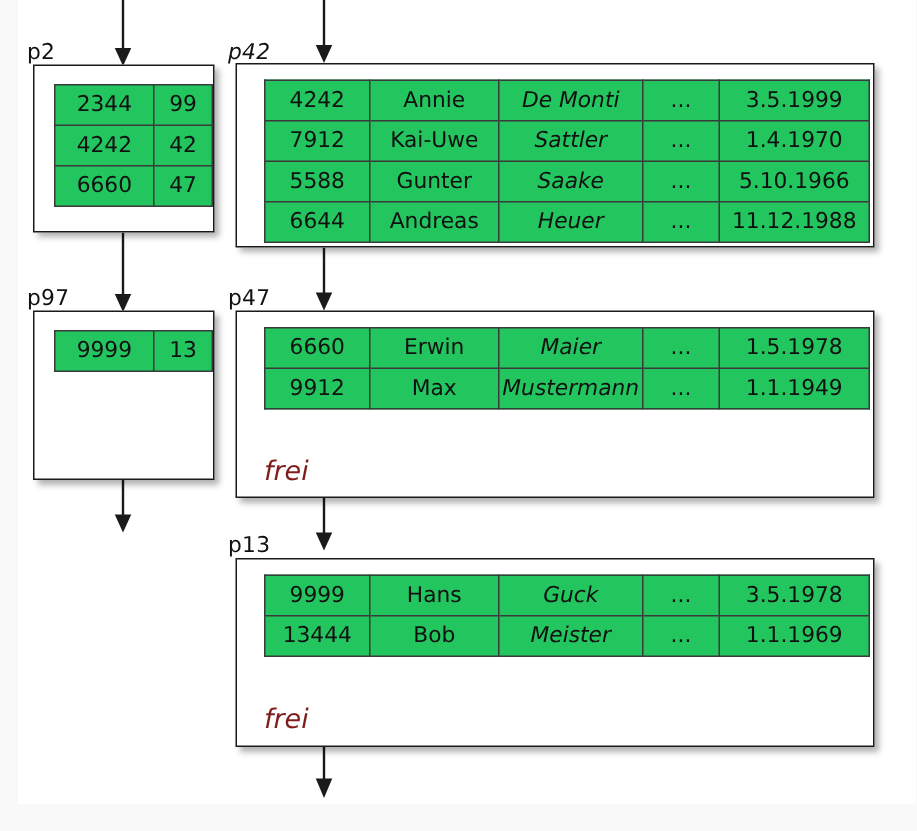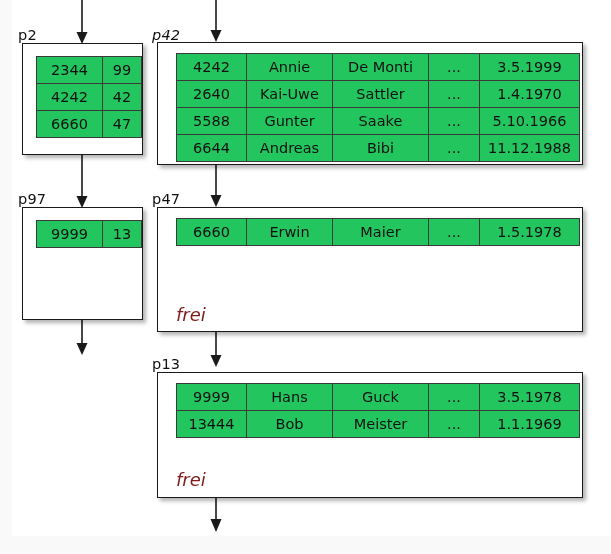--- a/index.html
+++ b/index.html
@@ -63,21 +63,21 @@
     white-space: nowrap;
   }
 
   
   .idx-key  { width: 74px; }
   .idx-ptr  { width: 44px; }
 
   
   .d-c0 { width: 69px; }
   .d-c1 { width: 85px; }
-  .d-c2 { width: 95px; }
+  .d-c2 { width: 95px; font-style: italic; }
   .d-c3 { width: 50px; }
   .d-c4 { width: 99px; }
 
   .frei {
     position: absolute;
     font-style: italic;
     font-size: 18px;
     color: #7f1d1d;
   }
 
@@ -179,55 +179,62 @@
     <table class="grid" style="left:18px; top:10px;">
       <tbody>
           <tr>
         <td class="d-c0">4242</td>
         <td class="d-c1">Annie</td>
         <td class="d-c2">De Monti</td>
         <td class="d-c3">...</td>
         <td class="d-c4">3.5.1999</td>
       </tr>
       <tr>
-        <td class="d-c0">2640</td>
+        <td class="d-c0">7912</td>
         <td class="d-c1">Kai-Uwe</td>
         <td class="d-c2">Sattler</td>
         <td class="d-c3">...</td>
         <td class="d-c4">1.4.1970</td>
       </tr>
       <tr>
         <td class="d-c0">5588</td>
         <td class="d-c1">Gunter</td>
         <td class="d-c2">Saake</td>
         <td class="d-c3">...</td>
         <td class="d-c4">5.10.1966</td>
       </tr>
       <tr>
         <td class="d-c0">6644</td>
         <td class="d-c1">Andreas</td>
-        <td class="d-c2">Bibi</td>
+        <td class="d-c2">Heuer</td>
         <td class="d-c3">...</td>
         <td class="d-c4">11.12.1988</td>
       </tr>
     </tbody>
       </table>
   </div>
 
   <div class="node-label" style="left:152px; top:191px;">p47</div>
   <div class="node" style="left:157px; top:207px; width:426px; height:125px;">
     <table class="grid" style="left:18px; top:10px;">
       <tbody>
           <tr>
         <td class="d-c0">6660</td>
         <td class="d-c1">Erwin</td>
         <td class="d-c2">Maier</td>
         <td class="d-c3">...</td>
         <td class="d-c4">1.5.1978</td>
       </tr>
+      <tr>
+        <td class="d-c0">9912</td>
+        <td class="d-c1">Max</td>
+        <td class="d-c2">Mustermann</td>
+        <td class="d-c3">...</td>
+        <td class="d-c4">1.1.1949</td>
+      </tr>
     </tbody>
       </table>
     <div class="frei" style="left:18px; top:96px;">frei</div>
   </div>
 
   <div class="node-label" style="left:152px; top:356px;">p13</div>
   <div class="node" style="left:157px; top:372px; width:426px; height:126px;">
     <table class="grid" style="left:18px; top:10px;">
       <tbody>
           <tr>

